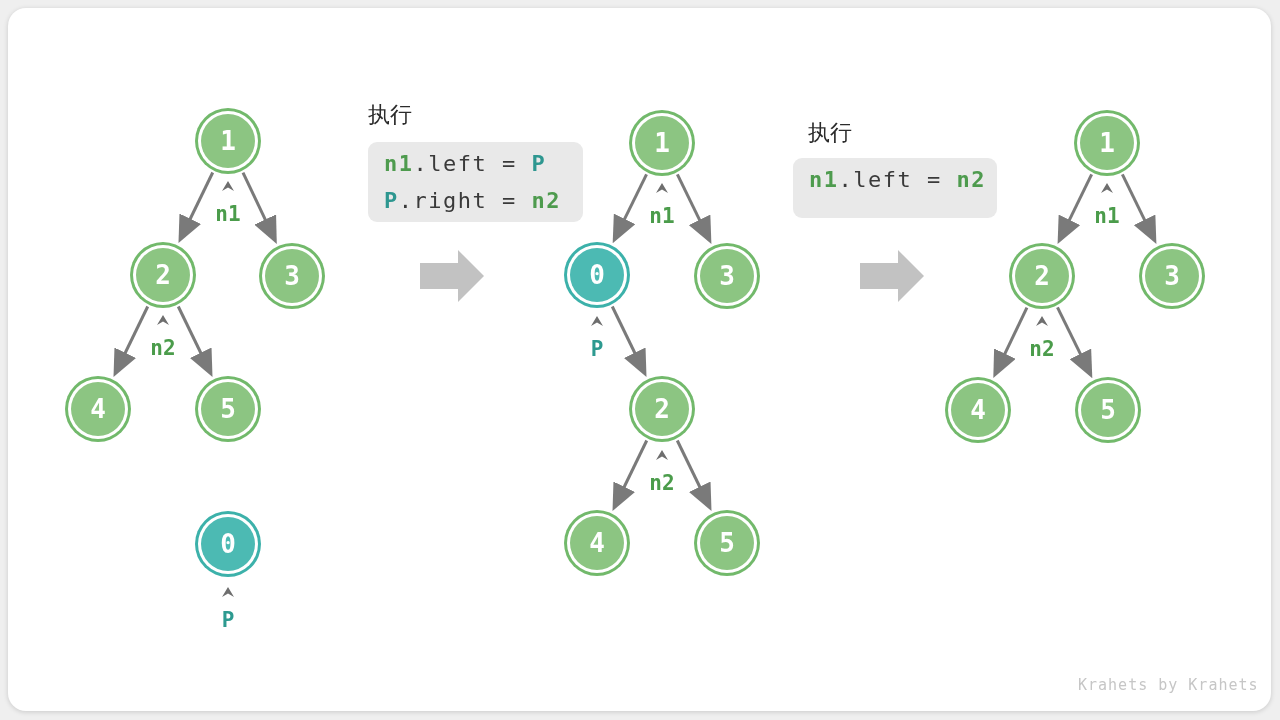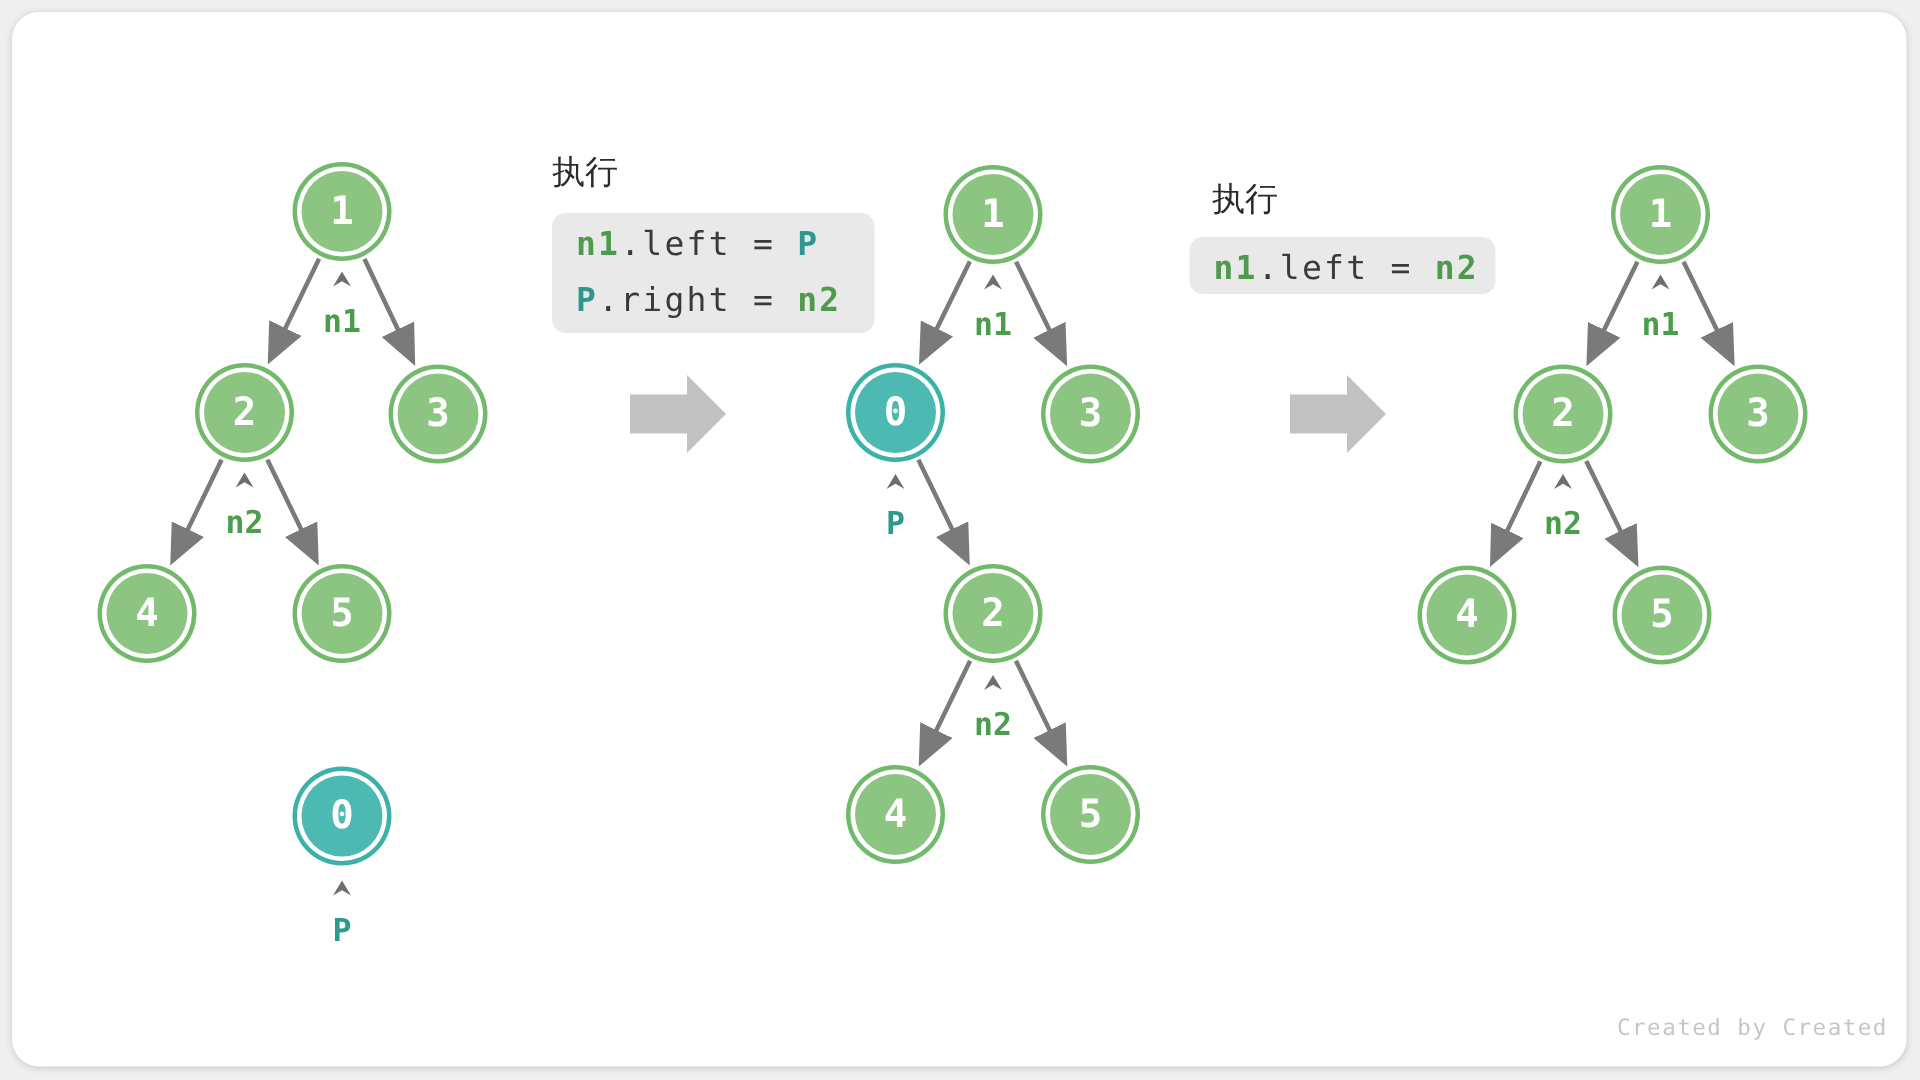--- a/index.html
+++ b/index.html
@@ -90,21 +90,21 @@
     </svg>
 
   <div id="nodes-layer">
     <div class="exec-title" style="left:368px;top:100px;">执行</div>
     <div class="code-box" style="left:368px;top:142px;width:215px;height:80px;">
         <div class="code-line"><span class="tok-green">n1</span><span class="tok-plain">.left = </span><span class="tok-teal">P</span></div>
         <div class="code-line"><span class="tok-teal">P</span><span class="tok-plain">.right = </span><span class="tok-green">n2</span></div>
       </div>
 
     <div class="exec-title" style="left:808px;top:118px;">执行</div>
-    <div class="code-box" style="left:793px;top:158px;width:204px;height:38px;text-align:right;">
+    <div class="code-box" style="left:793px;top:158px;width:204px;height:60px;text-align:right;">
         <div class="code-line"><span class="tok-green">n1</span><span class="tok-plain">.left = </span><span class="tok-green">n2</span></div>
       </div>
   <div class="node green" style="left: 201px; top: 114px;">1</div>
       <div class="node green" style="left: 136px; top: 248px;">2</div>
       <div class="node green" style="left: 265px; top: 249px;">3</div>
       <div class="node green" style="left: 71px; top: 382px;">4</div>
       <div class="node green" style="left: 201px; top: 382px;">5</div>
       <div class="node teal" style="left: 201px; top: 517px;">0</div>
       <div class="ptr green" style="left: 228px; top: 214px;">n1</div>
       <div class="ptr green" style="left: 163px; top: 348px;">n2</div>
@@ -120,14 +120,14 @@
       <div class="ptr green" style="left: 662px; top: 483px;">n2</div>
       <div class="node green" style="left: 1080px; top: 116px;">1</div>
       <div class="node green" style="left: 1015px; top: 249px;">2</div>
       <div class="node green" style="left: 1145px; top: 249px;">3</div>
       <div class="node green" style="left: 951px; top: 383px;">4</div>
       <div class="node green" style="left: 1081px; top: 383px;">5</div>
       <div class="ptr green" style="left: 1107px; top: 216px;">n1</div>
       <div class="ptr green" style="left: 1042px; top: 349px;">n2</div>
     </div>
 
-  <div id="watermark">Created by Created</div>
+  <div id="watermark">Krahets by Krahets</div>
 </div>
 
 </body></html>

